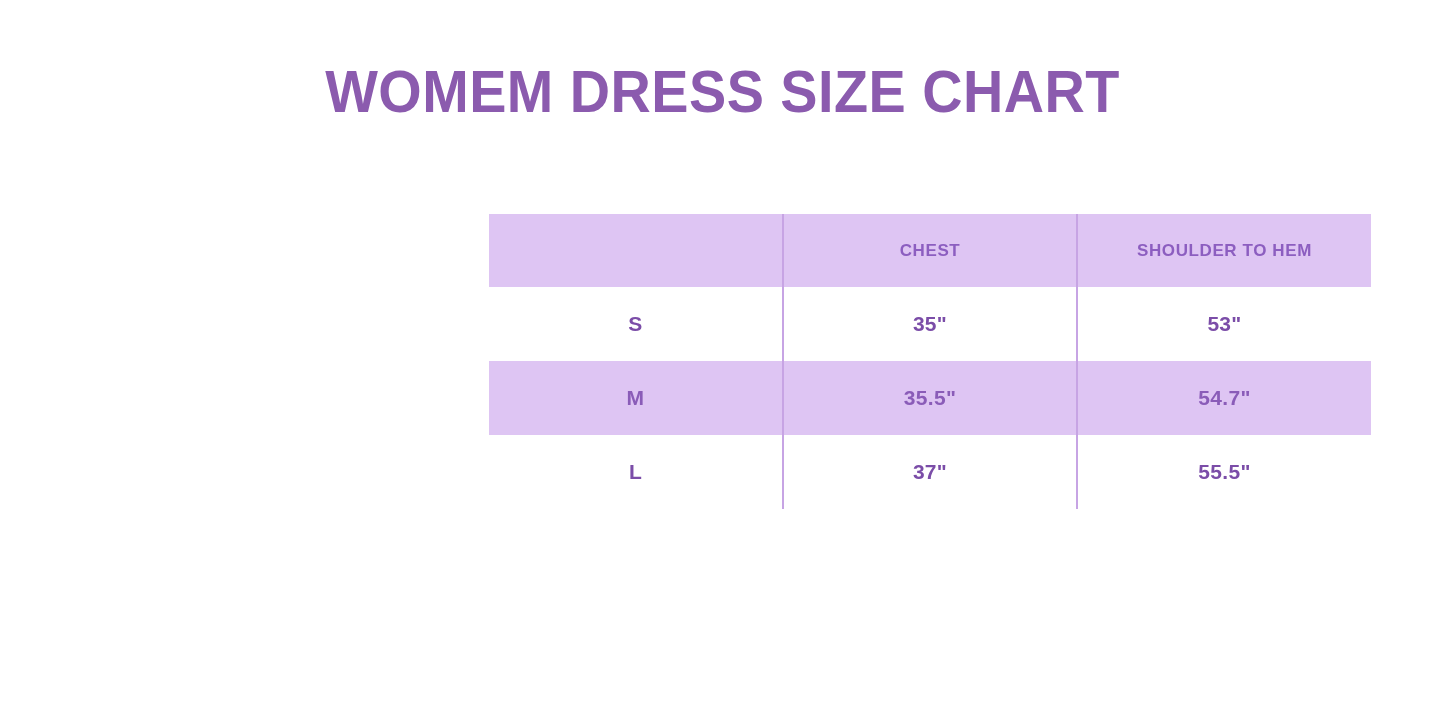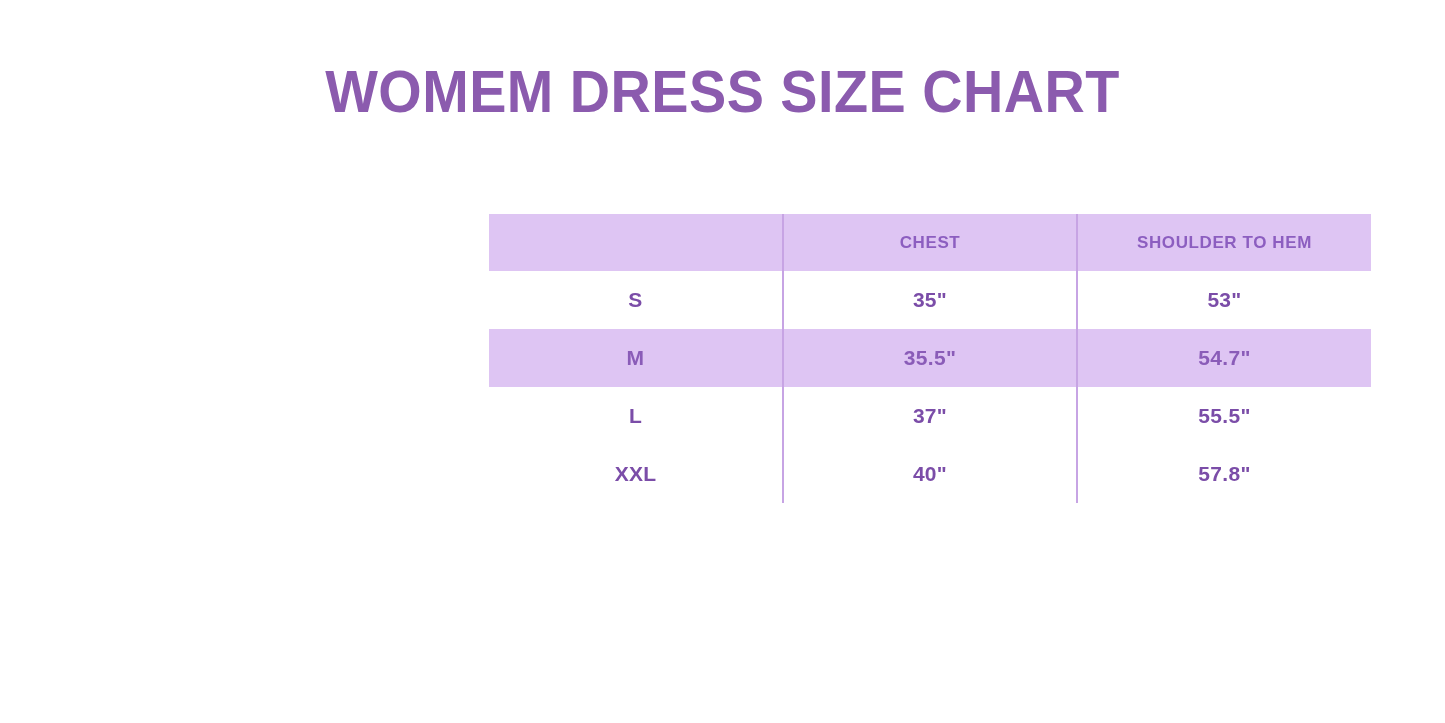--- a/index.html
+++ b/index.html
@@ -54,21 +54,21 @@
     table-layout: fixed;
   }
 
   .size-table col.c-size  { width: 294px; }
   .size-table col.c-chest { width: 294px; }
   .size-table col.c-hem   { width: 294px; }
 
   .size-table th,
   .size-table td {
     height: 50px;
-    padding: 4px;
+    padding: 12px;
     text-align: center;
     vertical-align: middle;
     font-family: "Liberation Sans", sans-serif;
     font-weight: bold;
     white-space: nowrap;
   }
 
   
   .size-table th.div,
   .size-table td.div {
@@ -140,24 +140,19 @@
           <td class="div">54.7"</td>
         </tr>
 
         <tr class="row-white">
           <td>L</td>
           <td class="div">37"</td>
           <td class="div">55.5"</td>
         </tr>
 
 
-        <tr class="row-white">
-          <td>XXL</td>
-          <td class="div">40"</td>
-          <td class="div">57.8"</td>
-        </tr>
 
 
       </tbody>
     </table>
   </div>
 
 </div>
 
 </body></html>

